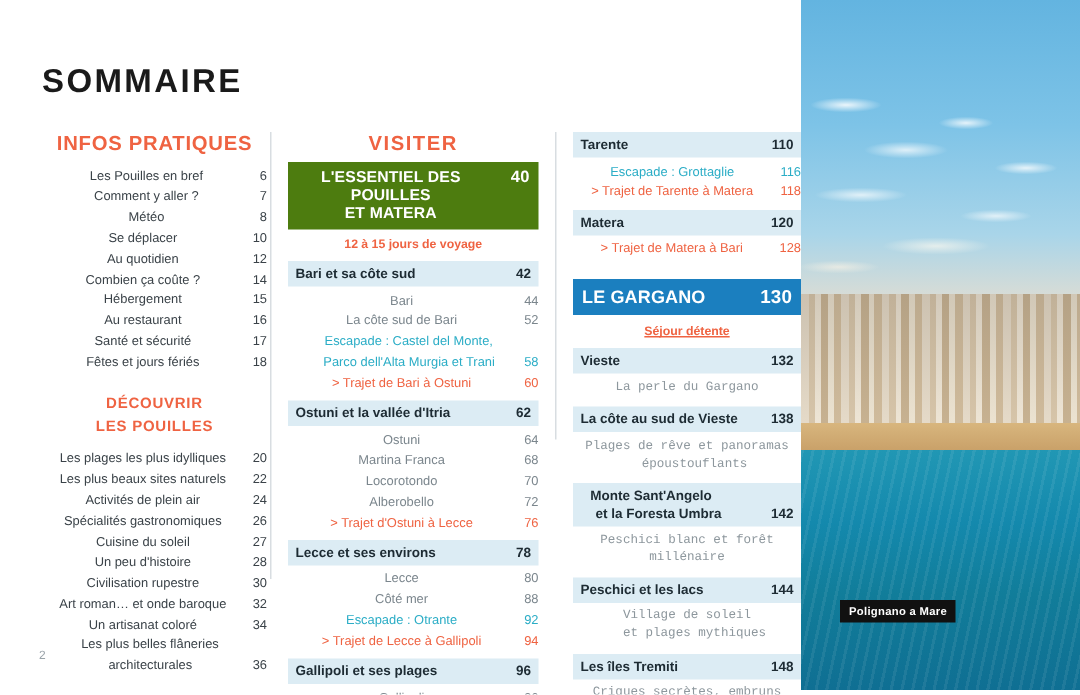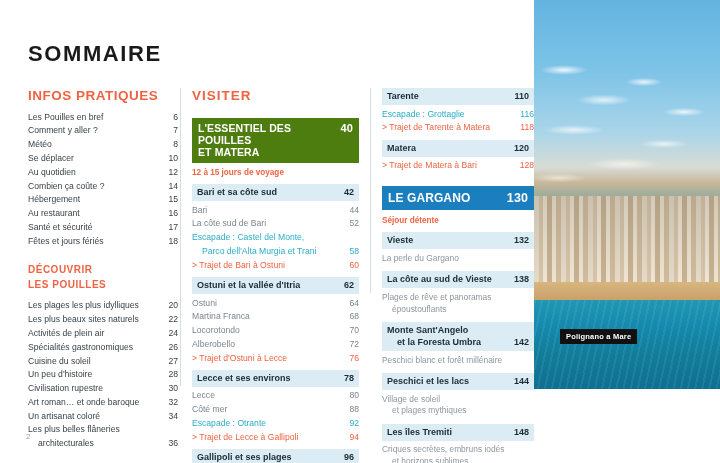--- a/index.html
+++ b/index.html
@@ -7,21 +7,21 @@
     width:720px;height:463px;
     background:#ffffff;
     font-family:"Liberation Sans", sans-serif;
     overflow:hidden;
     position:relative;
   }
   .page{position:relative;width:720px;height:463px;}
 
   
   .photo{
-    position:absolute;top:0;right:0;width:186px;height:389px;
+    position:absolute;top:0;right:0;width:186px;height:460px;
     overflow:hidden;
     background:linear-gradient(to bottom,
        #63b4e0 0%, #7dc3e7 18%, #a9d5e9 34%, #d8dcd6 43%,
        #c9b79a 47%, #9fae9a 50%, #b6a584 53%,
        #c8b28a 58%, #b99f78 62%,
        #2f93ad 67%, #1f86a8 74%, #1a7ba0 82%, #17759c 92%, #176f95 100%);
   }
   .photo .clouds{
     position:absolute;left:0;right:0;top:60px;height:135px;
     background:
@@ -61,36 +61,36 @@
     background:#111;color:#fff;font-size:7.5px;font-weight:bold;
     padding:3px 6px;letter-spacing:.2px;white-space:nowrap;
   }
 
   
   .content{position:absolute;left:0;top:0;width:476px;height:463px;}
   .title{
     position:absolute;left:28px;top:41px;
     font-size:22px;font-weight:bold;letter-spacing:1.6px;color:#1a1a1a;
   }
-  .col{position:absolute;top:88px;}
+  .col{position:absolute;top:88px;text-align:center;}
   .col1{left:28px;width:150px;}
   .col2{left:192px;width:167px;}
   .col3{left:382px;width:152px;}
 
   .vline{position:absolute;top:88px;width:1px;background:#d8dde1;}
   .vline.a{left:180px;height:298px;}
   .vline.b{left:370px;height:205px;}
 
   .sect-head{
     color:#ef6342;font-size:13.5px;font-weight:bold;letter-spacing:.5px;
     line-height:15px;margin-bottom:7px;
   }
   .sect-head.small{font-size:10px;}
   .visiter{
-    color:#ef6342;font-size:13.5px;font-weight:bold;letter-spacing:1px;margin-bottom:15px;
+    color:#ef6342;font-size:13.5px;font-weight:bold;letter-spacing:1px;margin-bottom:5px;
   }
 
   .row{
     display:flex;align-items:baseline;
     font-size:8.6px;color:#3a4248;line-height:12.6px;
     padding:.6px 0;
   }
   .row .lbl{flex:1;white-space:nowrap;}
   .row .pg{margin-left:6px;font-variant-numeric:tabular-nums;}
 
@@ -103,37 +103,37 @@
     background:#4d7c0f;color:#fff;font-weight:bold;
     font-size:10.5px;line-height:12px;padding:4px 6px 5px 6px;letter-spacing:.1px;
   }
   .banner.dark{background:#1b7fbf;font-size:12px;line-height:14px;padding:5px 6px;gap:32px;}
   .banner .btxt{max-width:125px;}
   .banner .bpg{font-size:11px;}
   .banner.dark .bpg{font-size:12.5px;}
   .subtitle{
     color:#ef6342;font-size:8.2px;font-weight:bold;margin:5px 0 7px 0;
   }
-  .subtitle.mt{margin-top:6px;}
+  .subtitle.mt{margin-top:6px;text-decoration:underline;}
 
   
   .chap{
     display:flex;justify-content:space-between;align-items:baseline;
     background:#dcecf4;color:#1d2b33;font-weight:bold;font-size:9px;
     padding:3px 5px;line-height:11px;margin-top:5px;margin-bottom:2px;
   }
   .chap .ctxt{max-width:120px;}
   .chap.two{line-height:11.5px;}
 
   .sub{color:#7b868d;}
   .esc{color:#2badc6;}
   .traj{color:#ef6342;}
   .indent{padding-left:10px;}
   .desc{
-    color:#8d979d;font-size:8.4px;line-height:11.6px;padding:1.5px 0 2px 0;
+    color:#8d979d;font-size:8.4px;line-height:11.6px;padding:1.5px 0 2px 0;font-family:Liberation Mono, monospace;
   }
   .desc .in2{display:block;padding-left:10px;}
   .pagenum{position:absolute;left:26px;top:432px;font-size:8px;color:#9aa3a9;}
 </style>
 </head>
 <body>
 
 <div class="page">
 
   <div class="photo">

